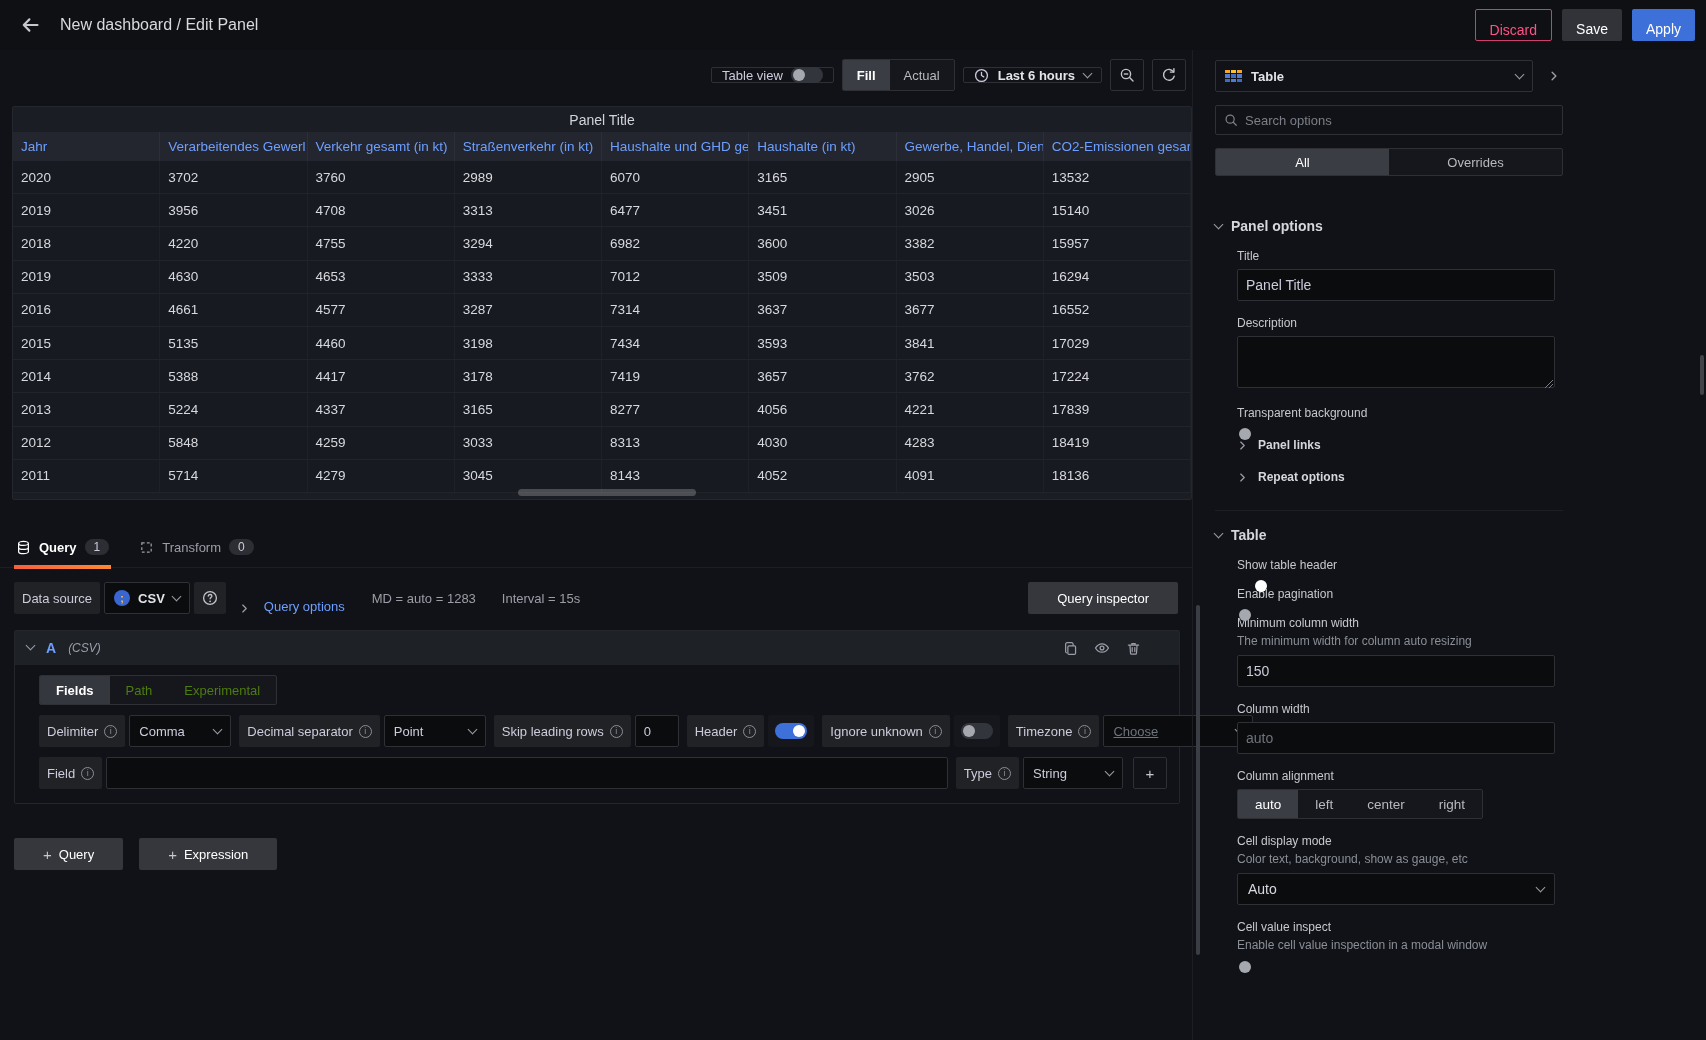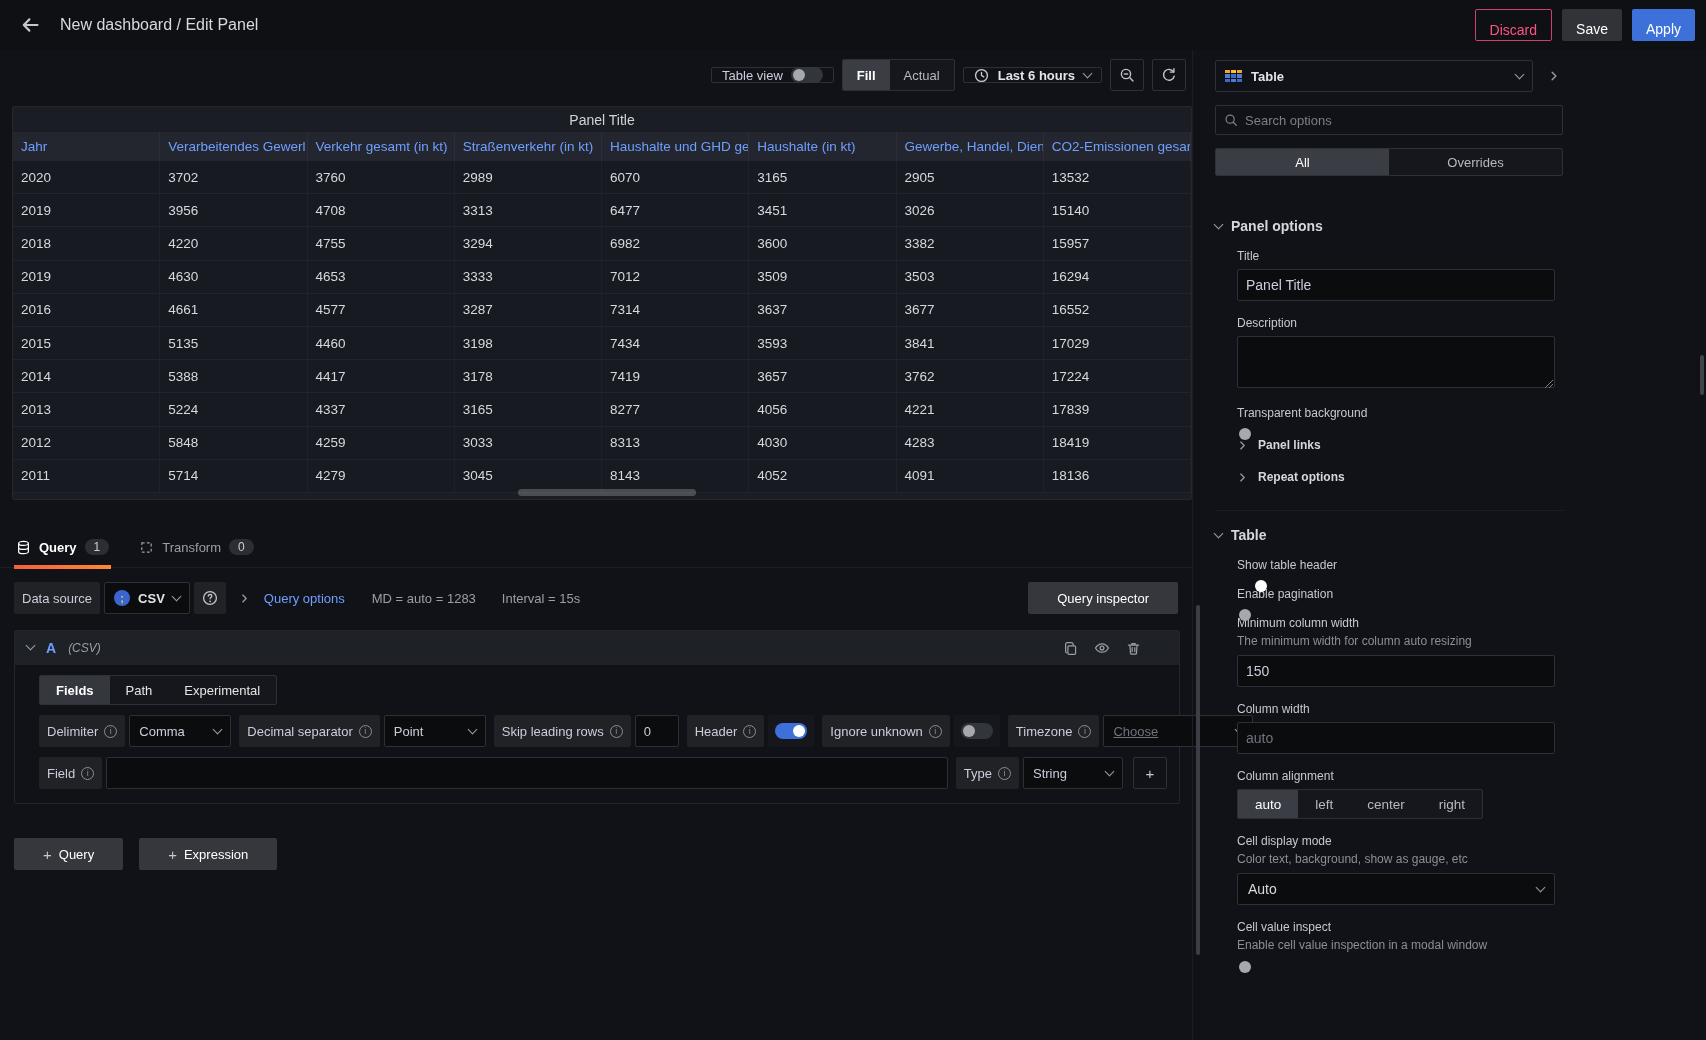--- a/index.html
+++ b/index.html
@@ -74,21 +74,21 @@
   .qcard{margin:16px 12px 0 14px;border:1px solid #24262c;border-radius:2px;}
   .qcard-header{height:34px;background:#1e2126;display:flex;align-items:center;gap:12px;padding:0 12px;}
   .qref{color:#6e9fff;font-weight:600;font-size:14px;}
   .qtype{color:#9d9da8;font-style:italic;font-size:12px;}
   .qicons{margin-left:auto;display:flex;align-items:center;gap:16px;color:#9d9da8;}
   .qicons > span{cursor:pointer;display:flex;}
   .grip{display:grid;grid-template-columns:repeat(2,3px);grid-auto-rows:3px;gap:2px;}
   .grip i{background:#9d9da8;border-radius:50%;}
   .qcard-body{padding:10px 12px 14px 24px;background:#111217;}
   .subtabs{display:inline-flex;height:30px;border:1px solid #2e3036;border-radius:2px;overflow:hidden;background:#16171c;}
-  .subtab{display:flex;align-items:center;padding:0 16px;color:#e5e5e5;cursor:pointer;}
+  .subtab{display:flex;align-items:center;padding:0 16px;color:#4d7c0f;cursor:pointer;}
   .subtab.active{background:#34373e;color:#ffffff;font-weight:600;}
   .ctl-row{display:flex;align-items:center;gap:4px;margin-top:10px;}
   .info-icon{width:13px;height:13px;border:1px solid #8a8e96;border-radius:50%;color:#8a8e96;font-size:9px;line-height:11px;text-align:center;font-style:normal;flex:none;}
   .num-input{width:44px;height:32px;background:#0b0c0e;border:1px solid #2e3036;border-radius:2px;color:#ccccdc;padding:0 8px;font-size:13px;font-family:inherit;}
   .switch-box{height:32px;display:flex;align-items:center;justify-content:center;padding:0 7px;background:#16171c;border-radius:2px;}
   .grow-input{flex:1;height:32px;background:#0b0c0e;border:1px solid #2e3036;border-radius:2px;color:#ccccdc;padding:0 8px;font-size:13px;font-family:inherit;}
   .placeholder-text{color:#6f737b;text-decoration:underline;}
   .bottom-btns{display:flex;gap:16px;margin:34px 0 0 14px;}
   .plus{font-size:15px;color:#c7c8cf;line-height:1;}
 
@@ -333,21 +333,21 @@
       </div>
       <button class="iconbtn-dark">
         <span>
           <svg width="16" height="16" viewBox="0 0 16 16">
               <circle cx="8" cy="8" r="6.4" fill="none" stroke="currentColor" stroke-width="1.3"></circle>
               <path d="M6.2 6.1c.2-1 1-1.6 1.9-1.6 1 0 1.8.7 1.8 1.6 0 1.4-1.8 1.5-1.8 2.7" fill="none" stroke="currentColor" stroke-width="1.3" stroke-linecap="round"></path>
               <circle cx="8.1" cy="11.3" r=".9" fill="currentColor"></circle>
             </svg>
         </span>
       </button>
-      <div class="selbox" style="border:none;background:transparent;gap:10px;">
+      <div class="selbox" style="border:none;background:transparent;gap:10px;align-items:flex-end;">
         <svg width="11" height="11" viewBox="0 0 16 16" style="color:#9d9da8">
             <path d="M5.5 3l5 5-5 5" fill="none" stroke="currentColor" stroke-width="1.8" stroke-linecap="round" stroke-linejoin="round"></path>
           </svg>
         <span class="qopt-link">Query options</span>
       </div>
       <div class="ds-stats muted">
         <span>MD = auto = 1283</span>
         <span>Interval = 15s</span>
       </div>
       <button class="btn-gray btn-inspector">Query inspector</button>

